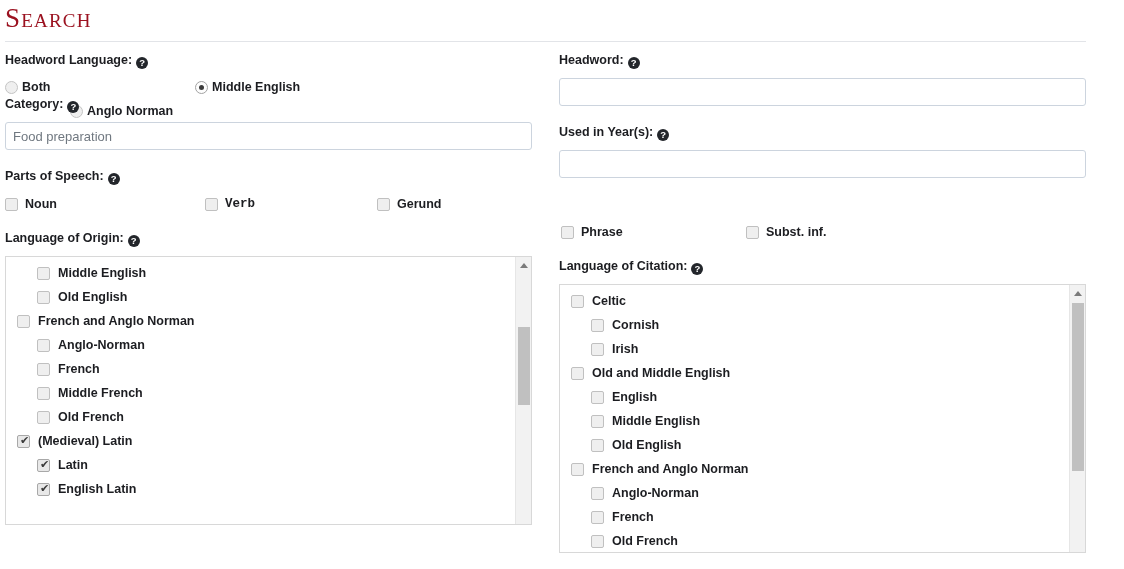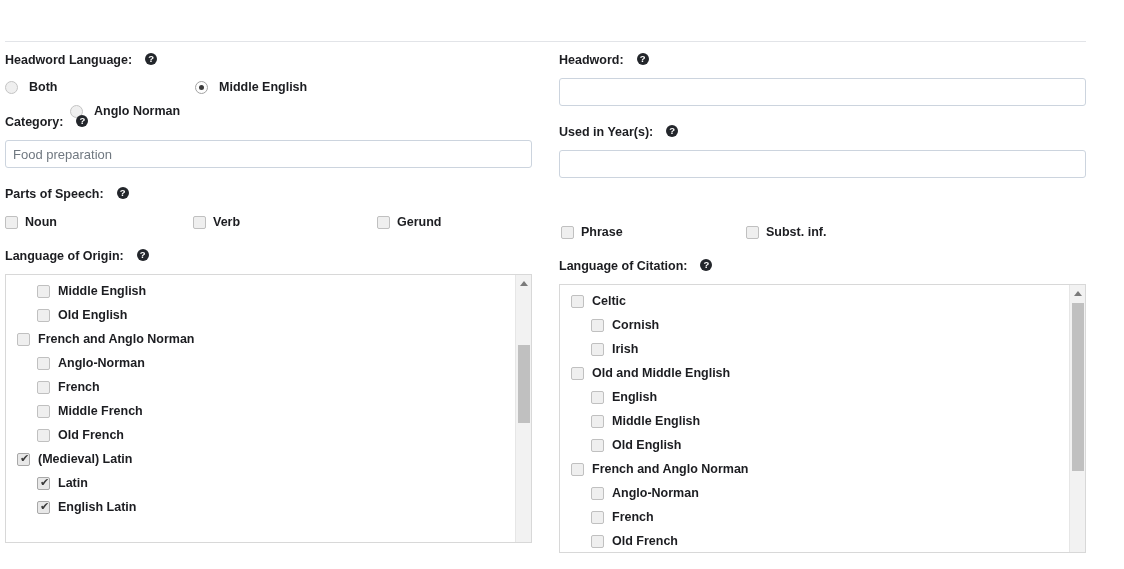--- a/index.html
+++ b/index.html
@@ -46,22 +46,22 @@
   .col-right { position: absolute; left: 559px; top: 52px; width: 527px; }
 
   
   .field-label {
     font-size: 12.5px;
     font-weight: bold;
     color: #1c1d21;
     line-height: 16px;
     white-space: nowrap;
     display: flex;
-    align-items: flex-start;
-    gap: 13px;
+    align-items: flex-end;
+    gap: 4px;
   }
   .help-icon {
     display: inline-block;
     width: 12px; height: 12px;
     border-radius: 50%;
     background: #23262b;
     color: #ffffff;
     font-family: "Liberation Sans", sans-serif;
     font-size: 9.5px;
     font-weight: bold;
@@ -74,21 +74,21 @@
 
   
   .radio-row {
     margin-top: 10px;
     display: flex;
     align-items: center;
   }
   .radio-item {
     display: flex;
     align-items: center;
-    gap: 11px;
+    gap: 4px;
     cursor: pointer;
   }
   .radio-item + .radio-item { margin-left: 0; }
   .radio-dot {
     width: 13px; height: 13px;
     border-radius: 50%;
     background: #efefef;
     border: 1px solid #c4c4c4;
     position: relative;
     flex: none;
@@ -224,20 +224,21 @@
     width: 12px;
     background: #c0c0c0;
     cursor: pointer;
   }
 </style>
 </head>
 <body>
 
 <div class="page">
 
+  <div class="page-title">Search</div>
   <div class="title-rule"></div>
 
   <div class="col-left">
 
     <div class="field-label">
       <span>Headword Language:</span>
       <span class="help-icon">?</span>
     </div>
     <div class="radio-row" id="hw-lang-radios" style="position: relative; height: 18px;">
         <div class="radio-item" style="position: absolute; left: 0px;">
@@ -247,36 +248,36 @@
         <div class="radio-item" style="position: absolute; left: 65px; margin-top: 48px;">
           <span class="radio-dot"></span>
           <span class="radio-label">Anglo Norman</span>
         </div>
         <div class="radio-item" style="position: absolute; left: 190px;">
           <span class="radio-dot checked"></span>
           <span class="radio-label">Middle English</span>
         </div>
       </div>
 
-    <div class="field-label" style="margin-top:18px;">
+    <div class="field-label" style="">
       <span>Category:</span>
       <span class="help-icon">?</span>
     </div>
     <input class="text-input filled-grey" type="text" value="Food preparation" style="">
 
     <div class="field-label" style="margin-top:18px;">
       <span>Parts of Speech:</span>
       <span class="help-icon">?</span>
     </div>
     <div class="pos-row" id="pos-left" style="position: relative; height: 18px;">
         <div class="cb-item" style="position: absolute; left: 0px;">
           <span class="cb-box"></span>
           <span class="cb-label">Noun</span>
         </div>
-        <div class="cb-item" style="position: absolute; left: 188px;">
+        <div class="cb-item" style="position: absolute; left: 200px; font-family: Liberation Mono, monospace;">
           <span class="cb-box"></span>
           <span class="cb-label">Verb</span>
         </div>
         <div class="cb-item" style="position: absolute; left: 372px;">
           <span class="cb-box"></span>
           <span class="cb-label">Gerund</span>
         </div>
       </div>
 
     <div class="field-label" style="margin-top:17px;">

